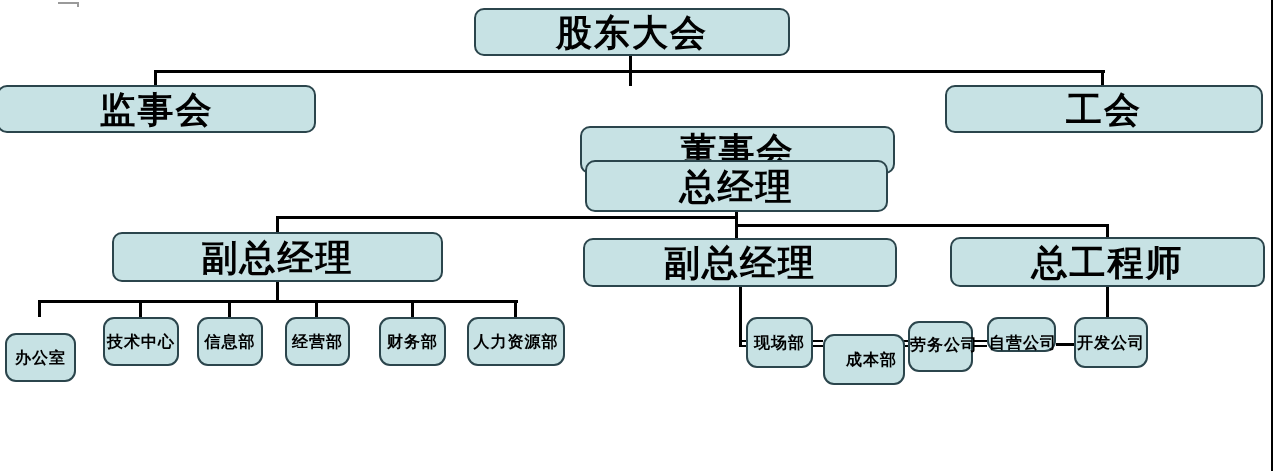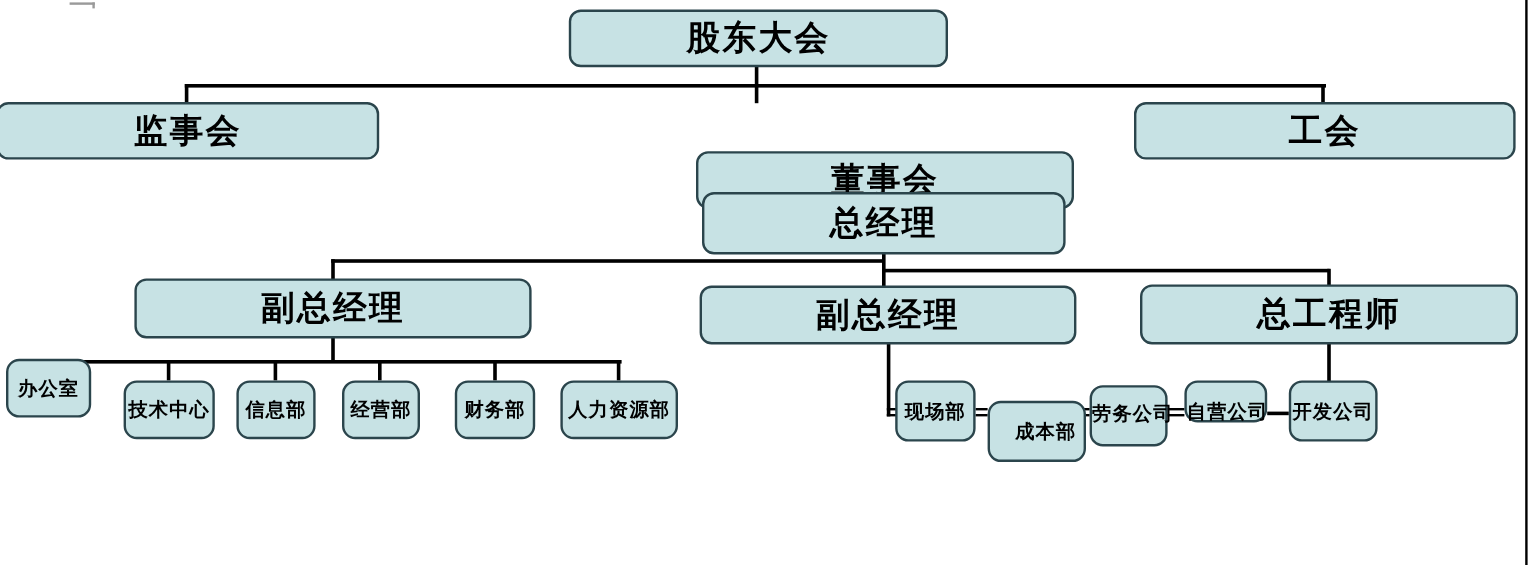--- a/index.html
+++ b/index.html
@@ -5,21 +5,21 @@
   html,body{margin:0;padding:0;background:#fff;}
   .canvas{
     position:relative;width:1275px;height:471px;background:#ffffff;
     font-family:"DejaVu Serif","Liberation Serif",serif;overflow:hidden;
   }
   .node{
     position:absolute;box-sizing:border-box;
     background:#c7e2e4;border:2px solid #2b454c;border-radius:10px;
     color:#000;font-weight:bold;text-align:center;white-space:nowrap;
   }
-  .node.lg{font-size:28px;letter-spacing:2px;}
+  .node.lg{font-size:36px;letter-spacing:2px;}
   .node.sm{font-size:16px;letter-spacing:1px;border-radius:11px;}
   .line{position:absolute;background:#000;}
   .artifact{position:absolute;background:#9a9a9a;}
 </style>
 </head>
 <body>
 
 <div class="canvas">
 
   <div class="artifact" style="left:58px;top:2px;width:21px;height:2px;"></div>
@@ -68,21 +68,21 @@
   <div class="node lg" style="left:-3px;top:85px;width:319px;height:48px;line-height:44px;">监事会</div>
   <div class="node lg" style="left:580px;top:85px;width:315px;height:48px;line-height:44px;margin-top:41px;">董事会</div>
   <div class="node lg" style="left:945px;top:85px;width:318px;height:48px;line-height:44px;">工会</div>
 
   <div class="node lg" style="left:585px;top:160px;width:303px;height:52px;line-height:48px;">总经理</div>
 
   <div class="node lg" style="left:112px;top:232px;width:331px;height:50px;line-height:46px;">副总经理</div>
   <div class="node lg" style="left:583px;top:238px;width:314px;height:49px;line-height:45px;">副总经理</div>
   <div class="node lg" style="left:950px;top:237px;width:315px;height:50px;line-height:46px;">总工程师</div>
 
-  <div class="node sm" style="left:5px;top:299px;width:71px;height:49px;line-height:45px;">办公室</div>
+  <div class="node sm" style="left:5px;top:333px;width:71px;height:49px;line-height:45px;">办公室</div>
   <div class="node sm" style="left:103px;top:317px;width:76px;height:49px;line-height:45px;">技术中心</div>
   <div class="node sm" style="left:197px;top:317px;width:66px;height:49px;line-height:45px;">信息部</div>
   <div class="node sm" style="left:285px;top:317px;width:65px;height:49px;line-height:45px;">经营部</div>
   <div class="node sm" style="left:467px;top:317px;width:98px;height:49px;line-height:45px;">人力资源部</div>
   <div class="node sm" style="left:379px;top:317px;width:67px;height:49px;line-height:45px;">财务部</div>
 
   <div class="node sm" style="left:746px;top:317px;width:67px;height:51px;line-height:47px;">现场部</div>
   <div class="node sm" style="left:823px;top:334px;width:82px;height:51px;line-height:47px;padding-left:15px;">成本部</div>
   <div class="node sm" style="left:908px;top:321px;width:65px;height:51px;line-height:47px;font-family:Liberation Mono, monospace;">劳务公司</div>
   <div class="node sm" style="left:987px;top:317px;width:69px;height:35px;line-height:47px;">自营公司</div>

